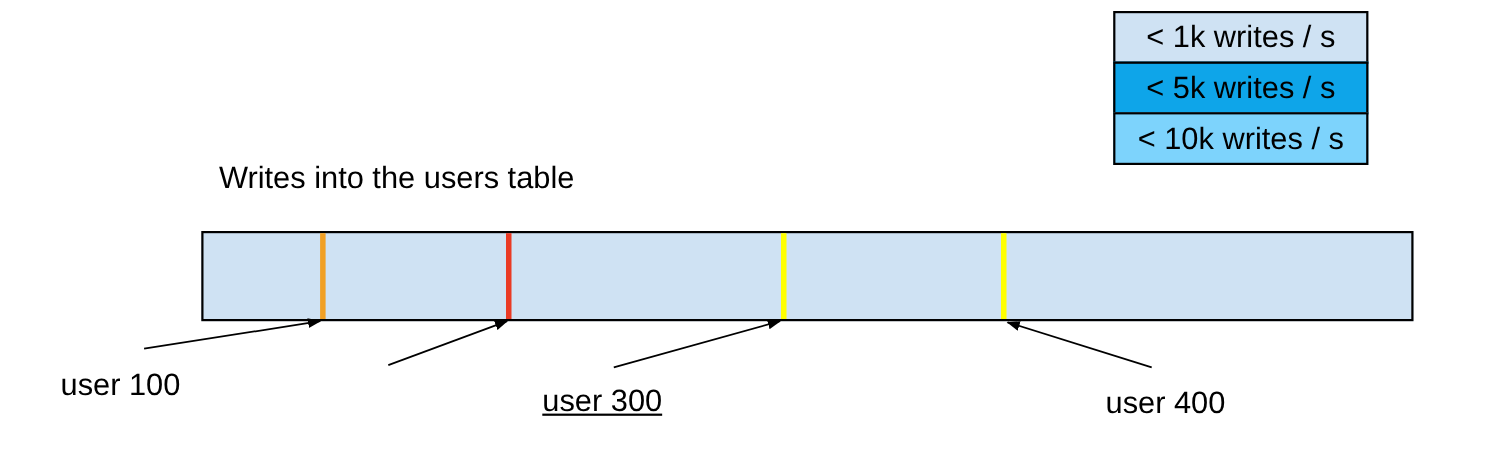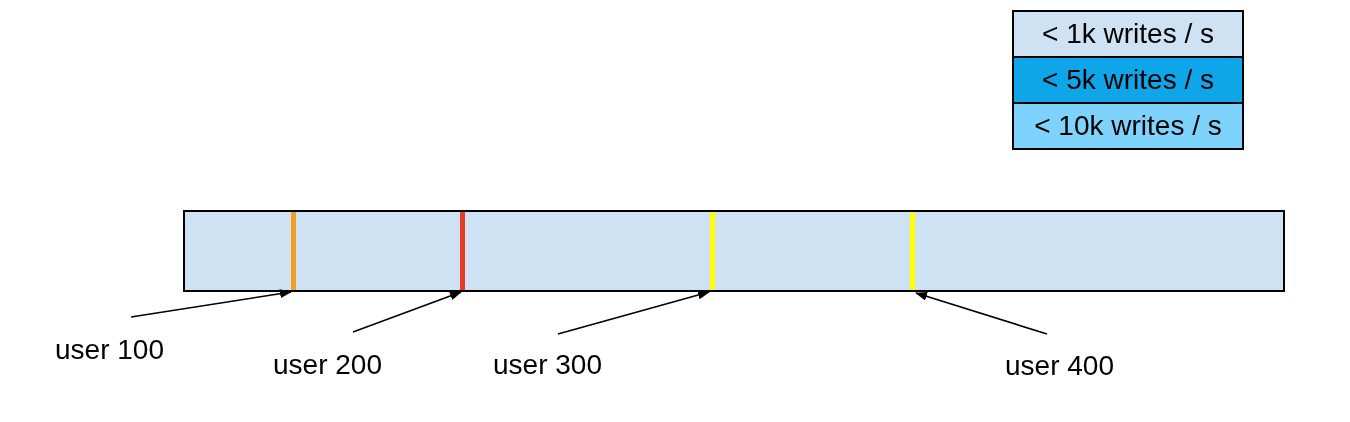--- a/index.html
+++ b/index.html
@@ -74,20 +74,21 @@
     line-height: 1.15;
     color: #000000;
     white-space: nowrap;
   }
 </style>
 </head>
 <body>
 
 <div class="canvas">
 
+  <div class="title">Writes into the users table</div>
 
   <div class="legend">
     <div class="legend-row" style="background-color: rgb(207, 226, 243);">&lt; 1k writes / s</div>
     <div class="legend-row" style="background-color: #0ea5e9;">&lt; 5k writes / s</div>
     <div class="legend-row" style="background-color: #7dd3fc;">&lt; 10k writes / s</div>
   </div>
 
   <div class="bar" style="background-color: rgb(207, 226, 243);"></div>
 
   <div class="tick" style="background-color: rgb(241, 160, 36); left: 290.7px;"></div>
@@ -101,17 +102,16 @@
         <path d="M0,0 L12,4.5 L0,9 z" fill="#000000"></path>
       </marker>
     </defs>
     <line x1="131" y1="317" x2="291" y2="292" stroke="#000000" stroke-width="1.6" marker-end="url(#ah)"></line>
     <line x1="353" y1="332" x2="461" y2="292" stroke="#000000" stroke-width="1.6" marker-end="url(#ah)"></line>
     <line x1="558" y1="334" x2="709" y2="292" stroke="#000000" stroke-width="1.6" marker-end="url(#ah)"></line>
     <line x1="1047" y1="334" x2="916" y2="293" stroke="#000000" stroke-width="1.6" marker-end="url(#ah)"></line>
   </svg>
 
   <div class="user-label" style="left:55px;  top:334px;text-align:center;">user 100</div>
-  <div class="user-label" style="left:273px; top:349px;">user 200</div>
-  <div class="user-label" style="left:493px; top:349px;">user 300</div>
+  <div class="user-label" style="left:493px; top:349px;text-decoration:underline;">user 300</div>
   <div class="user-label" style="left:1005px; top:350px;">user 400</div>
 
 </div>
 
 </body></html>

